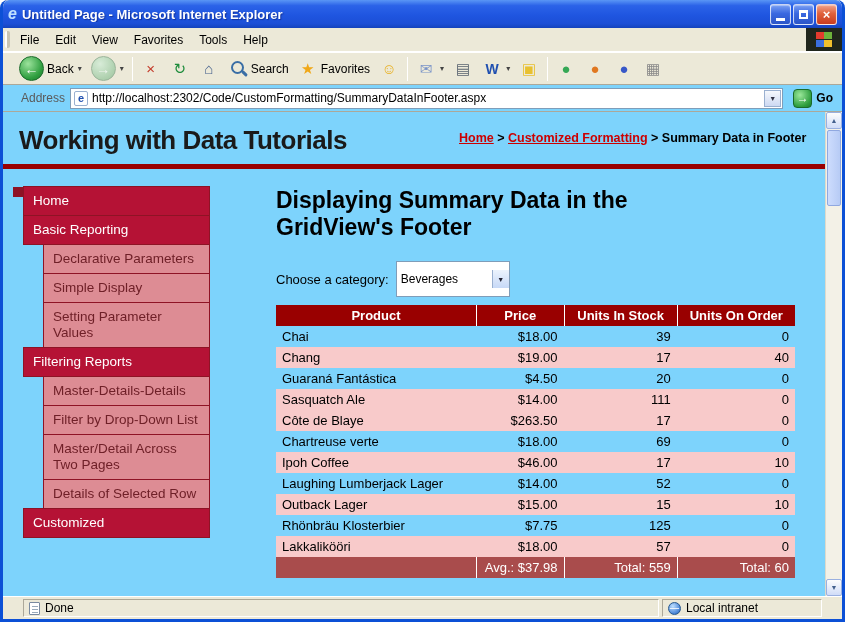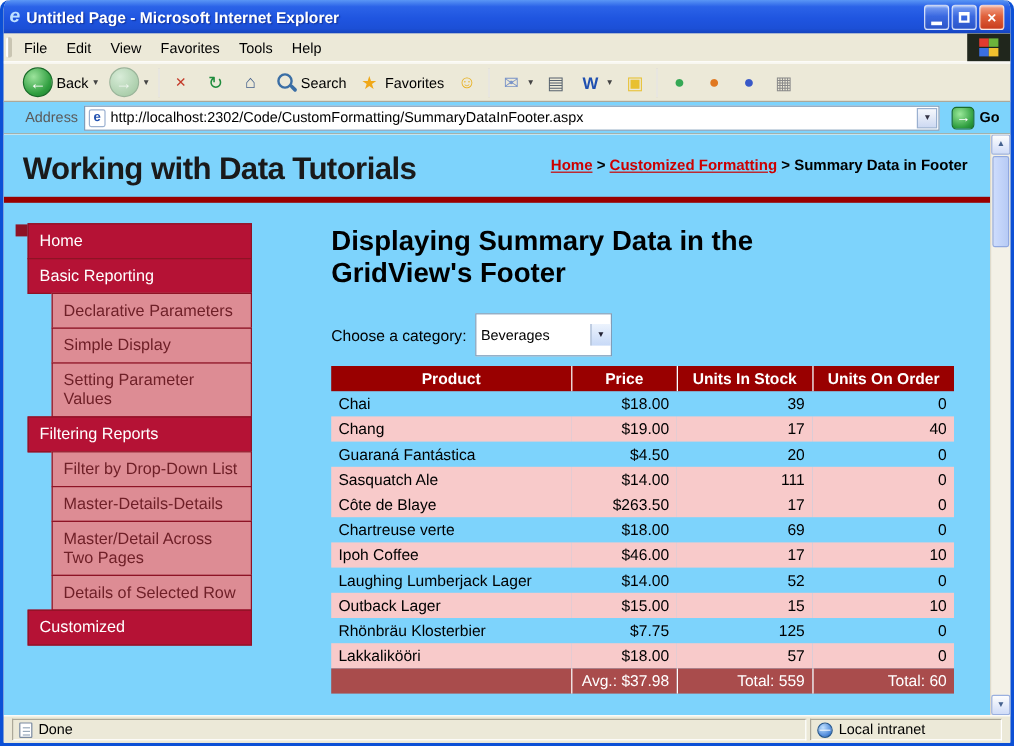--- a/index.html
+++ b/index.html
@@ -107,21 +107,21 @@
 
   
   .scrollbar{width:17px;flex:0 0 17px;background:#f3f1e7;display:flex;flex-direction:column;border-left:1px solid #dedacb}
   .sb-btn{height:17px;flex:0 0 17px;font-size:7px;color:#44618e;display:flex;align-items:center;justify-content:center;
     background:linear-gradient(180deg,#fdfdfd,#d0dcf8);border:1px solid #9ab0e0;border-radius:2px}
   .sb-thumb{height:76px;margin:1px;background:linear-gradient(90deg,#cddcfd,#b7cbf5);border:1px solid #90a8e0;border-radius:2px}
   .sb-track{flex:1}
 
   
   .statusbar{height:23px;flex:0 0 23px;background:#ECE9D8;border-top:1px solid #fff;display:flex;align-items:center;
-    font-size:12px;color:#000;padding:2px 7px;gap:3px}
+    font-size:12px;color:#000;padding:2px 20px;gap:3px}
   .status-panel{height:18px;display:flex;align-items:center;gap:5px;padding:0 5px;
     border:1px solid;border-color:#ACA899 #fff #fff #ACA899}
   .status-left{flex:1}
   .status-right{width:160px}
   .doc-ico{width:11px;height:13px;background:#fff;border:1px solid #7a8aa0;border-radius:1px;position:relative}
   .doc-ico::after{content:"";position:absolute;left:2px;top:3px;width:6px;height:1px;background:#9ab;box-shadow:0 3px 0 #9ab,0 6px 0 #9ab}
   .globe-ico{width:13px;height:13px;border-radius:50%;background:radial-gradient(circle at 35% 30%,#bfe0ff,#4a86d8 70%,#27588e);
     border:1px solid #27588e;position:relative}
   .globe-ico::after{content:"";position:absolute;left:1px;top:5px;width:9px;height:1px;background:rgba(255,255,255,.8)}
 </style>
@@ -248,22 +248,22 @@
 
       <div class="page-body">
         <div class="sidebar">
           <span class="notch"></span>
         <div class="nav-section">Home</div>
             <div class="nav-section">Basic Reporting</div>
             <div class="nav-item">Declarative Parameters</div>
             <div class="nav-item">Simple Display</div>
             <div class="nav-item">Setting Parameter Values</div>
             <div class="nav-section">Filtering Reports</div>
+            <div class="nav-item">Master-Details-Details</div>
             <div class="nav-item">Filter by Drop-Down List</div>
-            <div class="nav-item">Master-Details-Details</div>
             <div class="nav-item">Master/Detail Across Two Pages</div>
             <div class="nav-item">Details of Selected Row</div>
             <div class="nav-section">Customized</div>
           </div>
 
         <div class="main">
           <h1>Displaying Summary Data in the GridView's Footer</h1>
 
           <div class="category-row">
             <span>Choose a category:</span>

